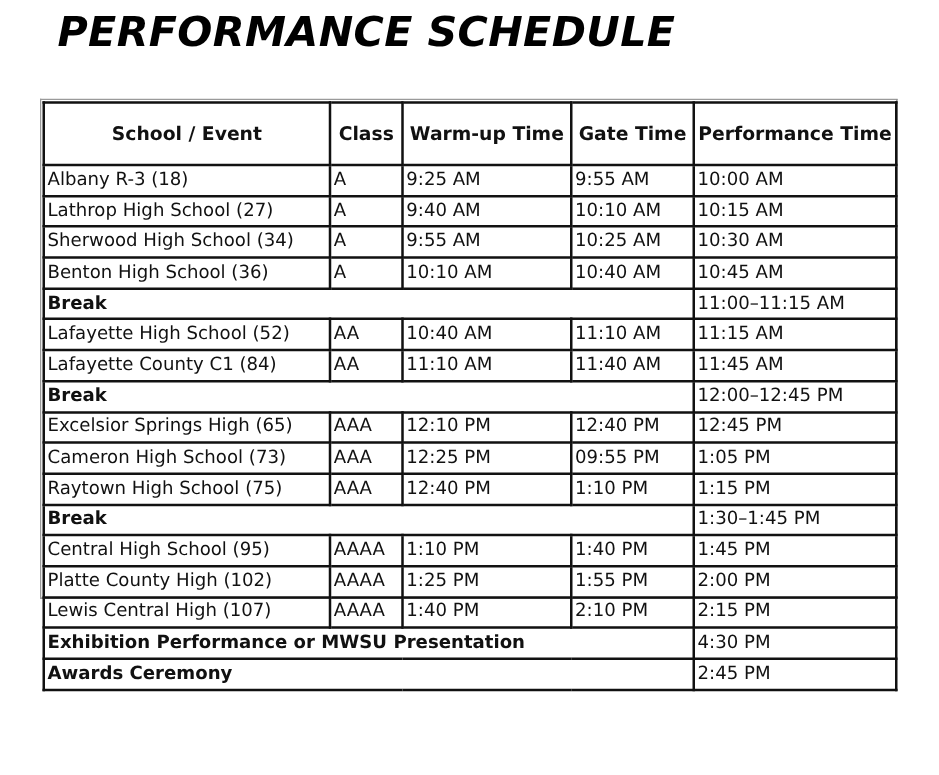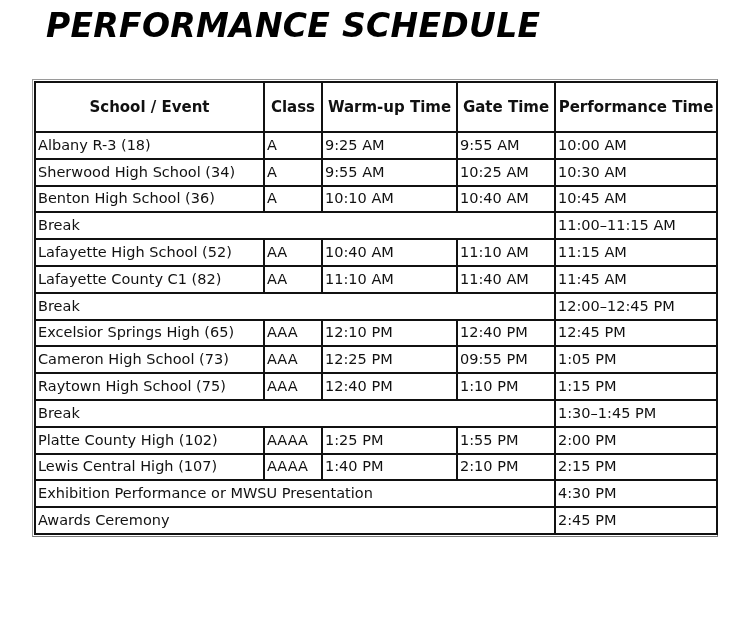--- a/index.html
+++ b/index.html
@@ -3,36 +3,36 @@
   <meta charset="utf-8">
   <style>
     html, body { margin: 0; padding: 0; background: #ffffff; }
     body { width: 751px; height: 620px; position: relative; overflow: hidden; }
     .title {
       position: absolute; left: 0; top: 6px; width: 751px; 
       font-family: "DejaVu Sans", sans-serif; font-weight: bold; font-style: italic;
       font-size: 33px; letter-spacing: 0.3px; color: #000; margin-left: 46px;
     }
     .frame {
-      position: absolute; left: 32px; top: 79px; width: 686px; height: 458px;
+      position: absolute; left: 32px; top: 79px; width: 686px; height: 400px;
       border: 1px solid #7a7a7a; box-sizing: border-box; padding: 1px;
       border-top-color:#9a9a9a; border-left-color:#9a9a9a;
     }
     table {
       border-collapse: collapse; width: 100%; height: 100%;
       font-family: "DejaVu Sans", sans-serif; font-size: 14.5px; color: #111;
       table-layout: fixed;
     }
     td, th {
       border: 2px solid #111; padding: 0 2px; white-space: nowrap; overflow: hidden;
       text-align: left; vertical-align: middle; line-height: 17px;
     }
     th { font-weight: bold; text-align: center; font-size: 15px; height: 48px; line-height: 20px; white-space: normal; }
     tr.body-row td { height: 22.7px; }
-    td.bold { font-weight: normal; margin-left: 40px; }
+    td.bold { font-weight: bold; margin-left: 40px; }
   </style>
 </head>
 <body>
 
 <div class="title">PERFORMANCE SCHEDULE</div>
 
 <div class="frame">
   <table>
     <colgroup>
       <col style="width:229px">
@@ -52,20 +52,27 @@
     </thead>
     <tbody id="schedule-body">
         <tr class="body-row">
           <td>Albany R-3 (18)</td>
           <td>A</td>
           <td>9:25 AM</td>
           <td>9:55 AM</td>
           <td>10:00 AM</td>
         </tr>
         <tr class="body-row">
+          <td>Lathrop High School (27)</td>
+          <td>A</td>
+          <td>9:40 AM</td>
+          <td>10:10 AM</td>
+          <td>10:15 AM</td>
+        </tr>
+        <tr class="body-row">
           <td>Sherwood High School (34)</td>
           <td>A</td>
           <td>9:55 AM</td>
           <td>10:25 AM</td>
           <td>10:30 AM</td>
         </tr>
         <tr class="body-row">
           <td>Benton High School (36)</td>
           <td>A</td>
           <td>10:10 AM</td>
@@ -77,21 +84,21 @@
           <td>11:00–11:15 AM</td>
         </tr>
         <tr class="body-row">
           <td>Lafayette High School (52)</td>
           <td>AA</td>
           <td>10:40 AM</td>
           <td>11:10 AM</td>
           <td>11:15 AM</td>
         </tr>
         <tr class="body-row">
-          <td>Lafayette County C1 (82)</td>
+          <td>Lafayette County C1 (84)</td>
           <td>AA</td>
           <td>11:10 AM</td>
           <td>11:40 AM</td>
           <td>11:45 AM</td>
         </tr>
         <tr class="body-row">
           <td colspan="4" class="bold">Break</td>
           <td>12:00–12:45 PM</td>
         </tr>
         <tr class="body-row">
@@ -113,20 +120,27 @@
           <td>AAA</td>
           <td>12:40 PM</td>
           <td>1:10 PM</td>
           <td>1:15 PM</td>
         </tr>
         <tr class="body-row">
           <td colspan="4" class="bold">Break</td>
           <td>1:30–1:45 PM</td>
         </tr>
         <tr class="body-row">
+          <td>Central High School (95)</td>
+          <td>AAAA</td>
+          <td>1:10 PM</td>
+          <td>1:40 PM</td>
+          <td>1:45 PM</td>
+        </tr>
+        <tr class="body-row">
           <td>Platte County High (102)</td>
           <td>AAAA</td>
           <td>1:25 PM</td>
           <td>1:55 PM</td>
           <td>2:00 PM</td>
         </tr>
         <tr class="body-row">
           <td>Lewis Central High (107)</td>
           <td>AAAA</td>
           <td>1:40 PM</td>

